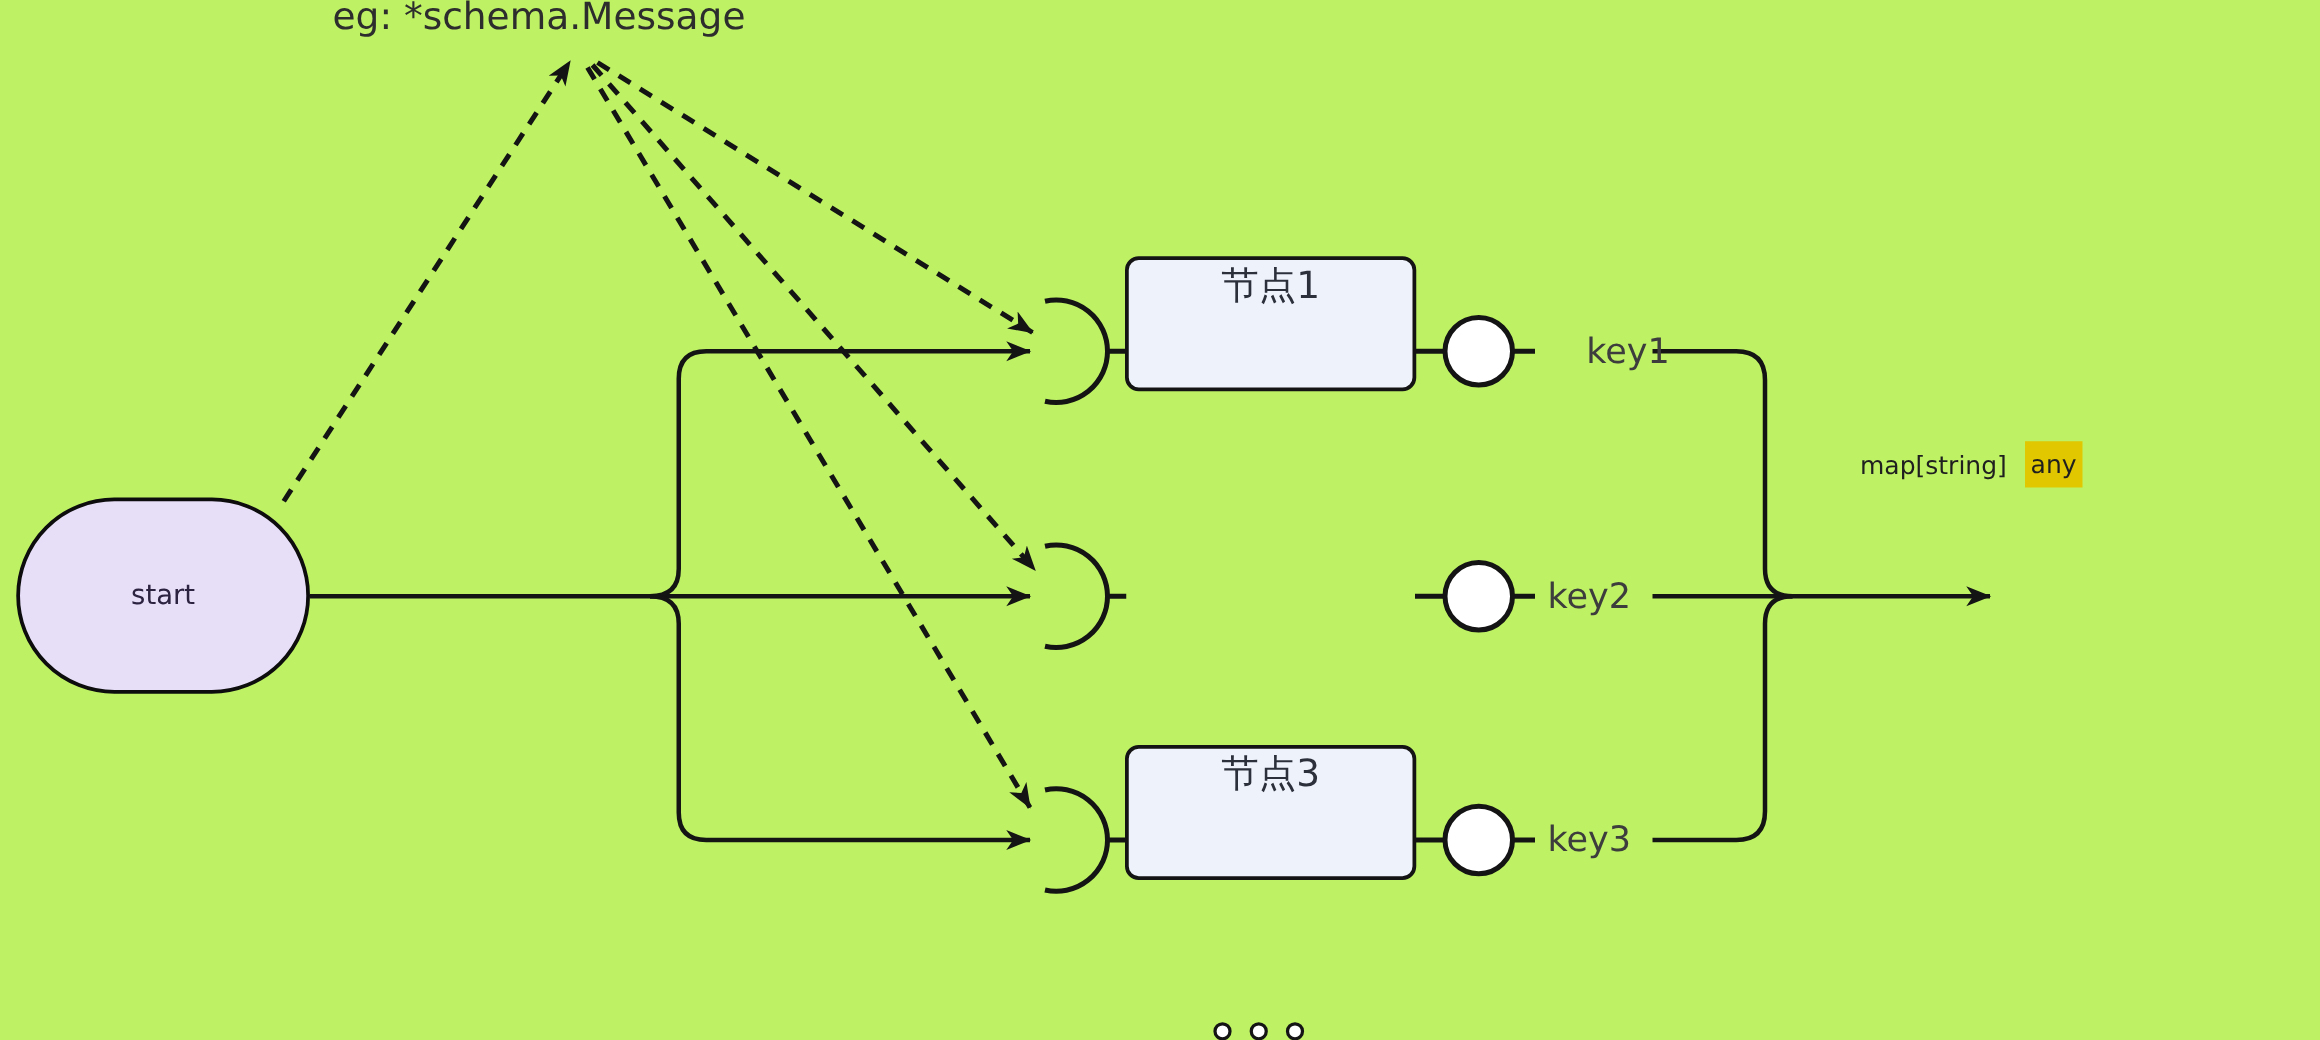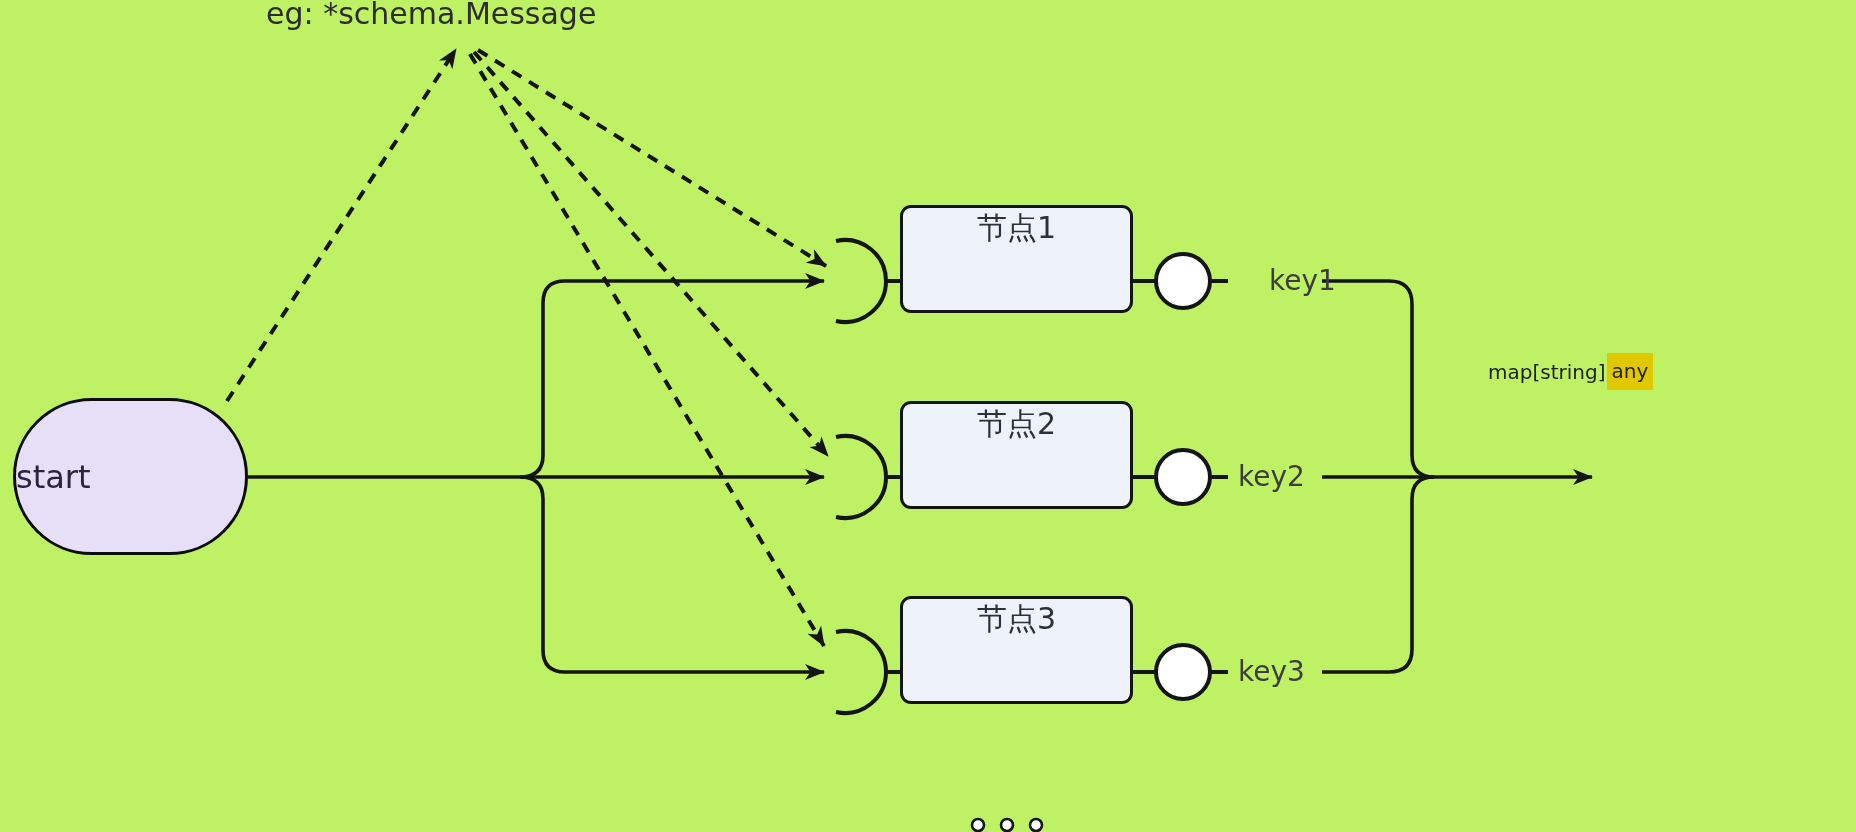--- a/index.html
+++ b/index.html
@@ -7,24 +7,24 @@
     position:relative;width:1856px;height:832px;background:#bef264;overflow:hidden;
     font-family:"DejaVu Sans","Liberation Sans",sans-serif;
     color:#222;
   }
   svg.wires{position:absolute;left:0;top:0;width:1856px;height:832px;}
   .label{position:absolute;white-space:nowrap;}
   .annotation{
     left:266px;top:-4px;font-size:30px;color:var(--annotation-text,#2d2d2d);
   }
   .terminal{
-    position:absolute;display:flex;align-items:center;justify-content:flex-start;
+    position:absolute;display:flex;align-items:center;justify-content:center;
     background:var(--terminal-fill,#e7def8);
     border:3px solid var(--terminal-border,#0d0d0d);
-    font-size:32px;color:var(--terminal-text,#2b2340);
+    font-size:22px;color:var(--terminal-text,#2b2340);
     box-sizing:border-box;
   }
   .terminal.start{left:13px;top:398px;width:235px;height:157px;border-radius:79px;}
   .terminal.end{left:1610px;top:398px;width:237px;height:155px;border-radius:78px;}
   .node{
     position:absolute;left:900px;width:233px;height:108px;
     display:flex;justify-content:center;
     background:var(--node-fill,#eef2fb);
     border:3px solid var(--node-border,#141414);
     border-radius:11px;font-size:30px;color:var(--node-text,#2b303b);
@@ -39,21 +39,21 @@
   }
   .keylabel.k1{top:260px;margin-left:31px;}
   .keylabel.k2{top:456px;}
   .keylabel.k3{top:651px;}
   .maptype{
     position:absolute;left:1488px;top:353px;display:flex;align-items:center;
     font-size:20px;color:#1f1f1f;justify-content:center;
   }
   .maptype .hl{
     background:var(--highlight,#e0c700);
-    padding:6px 5px 7px 4px;margin-left:2px;
+    padding:6px 5px 7px 4px;margin-left:15px;
   }
 </style>
 </head>
 <body>
 
 <div class="canvas">
 
   <svg class="wires" viewBox="0 0 1856 832">
     <defs>
       <marker id="arrow" markerUnits="userSpaceOnUse" markerWidth="22" markerHeight="18" refX="19" refY="8" orient="auto-start-reverse">
@@ -107,23 +107,20 @@
 
   <div class="label annotation">eg: *schema.Message</div>
 
   <div class="terminal start">
     <span>start</span>
   </div>
 
   <div class="node n1">
     <span>节点1</span>
   </div>
-  <div class="node n2">
-    <span>节点2</span>
-  </div>
   <div class="node n3">
     <span>节点3</span>
   </div>
 
   <div class="keylabel k1">key1</div>
   <div class="keylabel k2">key2</div>
   <div class="keylabel k3">key3</div>
 
   <div class="maptype">
     <span>map[string]</span>

